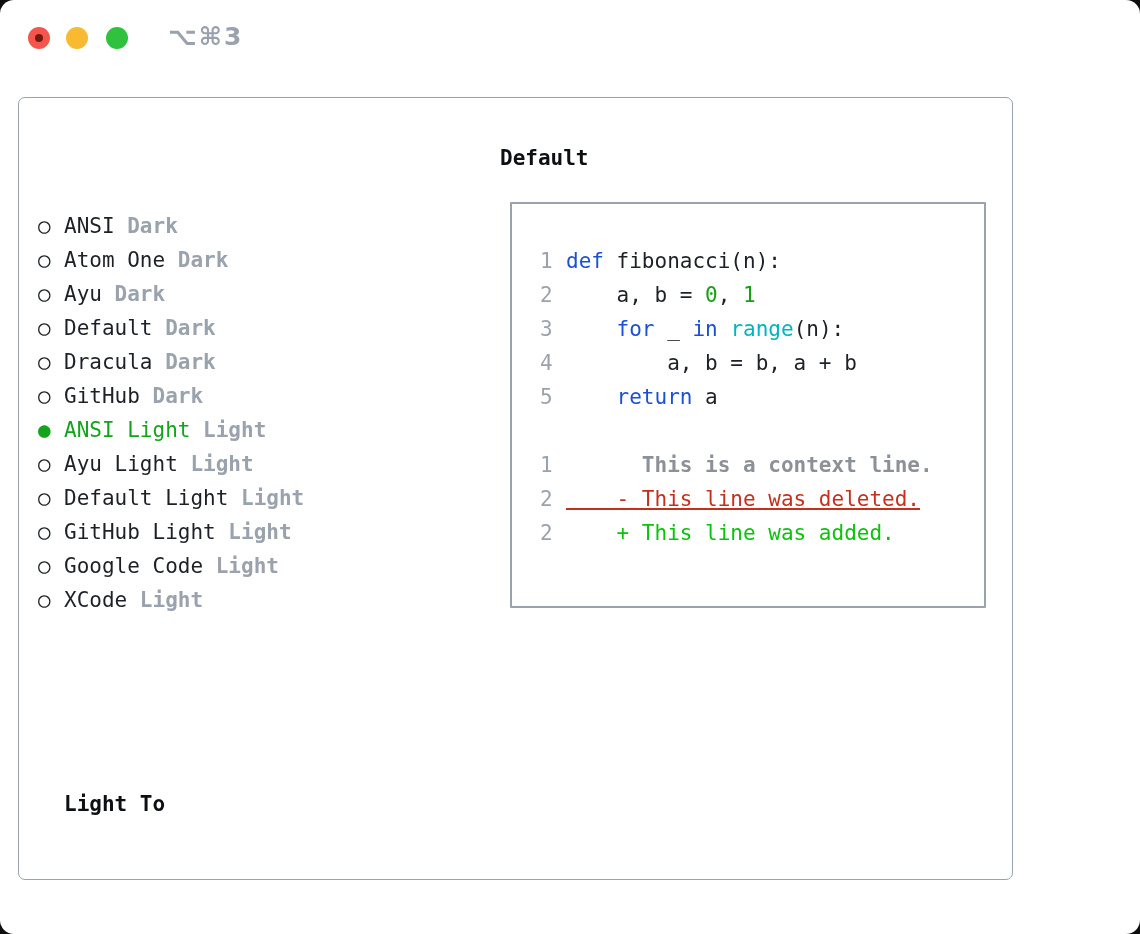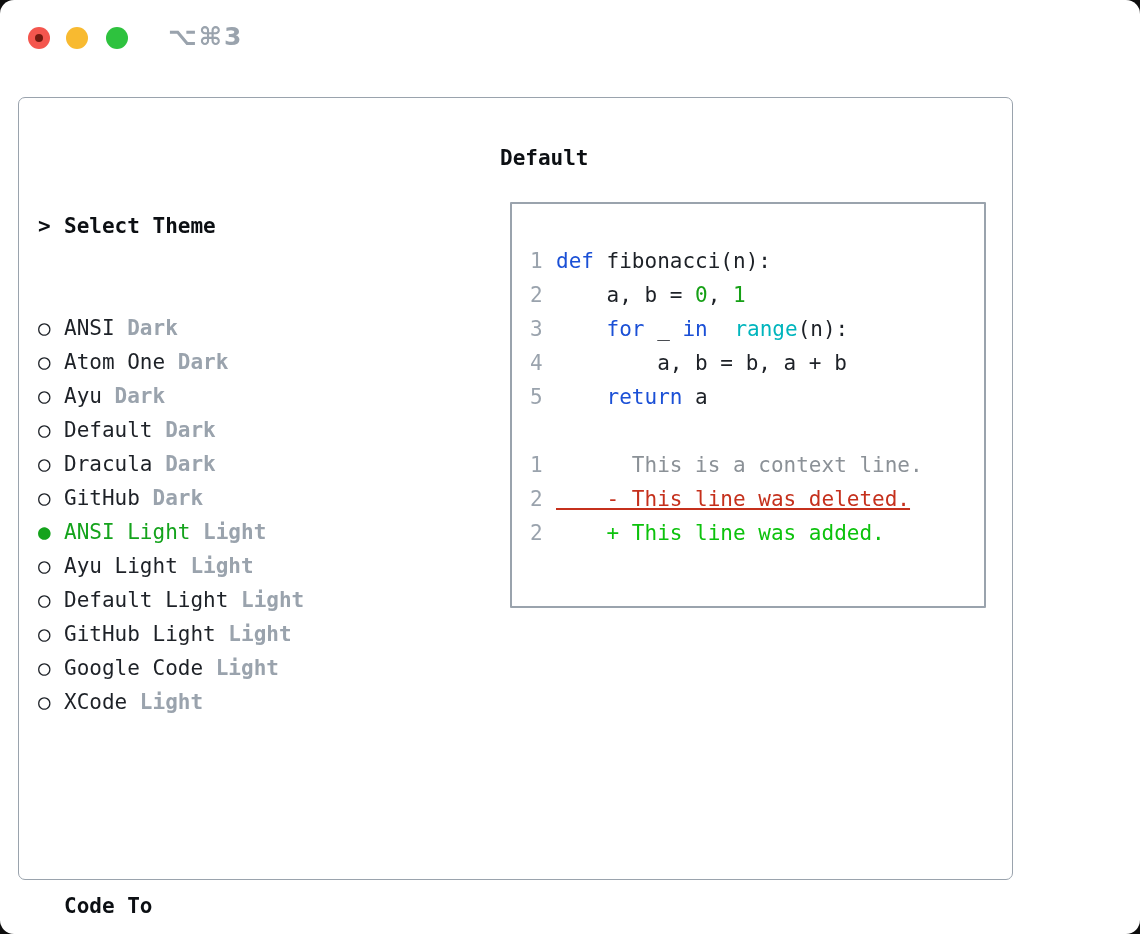--- a/index.html
+++ b/index.html
@@ -51,52 +51,51 @@
   .preview-title{
     position:absolute;left:500px;top:141px;
     font-size:21px;line-height:34px;font-weight:bold;color:var(--hdr);
   }
   .preview-box{
     position:absolute;left:510px;top:202px;width:476px;height:406px;
     border:2px solid var(--border);box-sizing:border-box;
     border-radius:1px;
   }
   .code{
-    position:absolute;left:18px;top:40px;right:0;
+    position:absolute;left:28px;top:40px;right:0;
     font-size:21px;line-height:34px;white-space:pre;
   }
   .cl{height:34px;}
   .ln{display:inline-block;width:26px;color:var(--muted);}
   .tk-fg{color:var(--fg);}
   .tk-kw{color:var(--kw);}
   .tk-num{color:var(--num);}
-  .tk-builtin{color:var(--builtin);margin-left:14px;}
-  .tk-ctx{color:var(--ctx);}
+  .tk-builtin{color:var(--builtin);}
+  .tk-ctx{color:var(--ctx);font-weight:bold;}
   .tk-del{color:var(--del);text-decoration:underline;}
   .tk-add{color:var(--add);}
 </style>
 </head>
 <body>
 
 <div class="window">
 
   <div class="titlebar">
     <div class="tl tl-close"></div>
     <div class="tl tl-min"></div>
     <div class="tl tl-zoom"></div>
     <div class="win-title">⌥⌘3</div>
   </div>
 
   <div class="panel"></div>
 
   <div class="left-col">
-    <div class="row hdr"><span class="marker">&gt;</span><span>Select Theme</span></div>
     <div id="theme-list"><div class="row"><span class="marker ">○</span><span>ANSI</span><span class="mut"> Dark</span></div><div class="row"><span class="marker ">○</span><span>Atom One</span><span class="mut"> Dark</span></div><div class="row"><span class="marker ">○</span><span>Ayu</span><span class="mut"> Dark</span></div><div class="row"><span class="marker ">○</span><span>Default</span><span class="mut"> Dark</span></div><div class="row"><span class="marker ">○</span><span>Dracula</span><span class="mut"> Dark</span></div><div class="row"><span class="marker ">○</span><span>GitHub</span><span class="mut"> Dark</span></div><div class="row"><span class="marker sel">●</span><span class="sel">ANSI Light</span><span class="mut"> Light</span></div><div class="row"><span class="marker ">○</span><span>Ayu Light</span><span class="mut"> Light</span></div><div class="row"><span class="marker ">○</span><span>Default Light</span><span class="mut"> Light</span></div><div class="row"><span class="marker ">○</span><span>GitHub Light</span><span class="mut"> Light</span></div><div class="row"><span class="marker ">○</span><span>Google Code</span><span class="mut"> Light</span></div><div class="row"><span class="marker ">○</span><span>XCode</span><span class="mut"> Light</span></div></div>
     <div class="row"> </div>
-    <div class="row hdr"><span class="indent"></span><span>Code To</span></div>
+    <div class="row hdr"><span class="indent"></span><span>Light To</span></div>
     
     
     
     
   </div>
 
   <div class="preview-title">Default</div>
 
   <div class="preview-box">
     <div class="code" id="code-area"><div class="cl"><span class="ln">1</span><span class="tk-kw">def</span><span class="tk-fg"> fibonacci(n):</span></div><div class="cl"><span class="ln">2</span><span class="tk-fg">    a, b = </span><span class="tk-num">0</span><span class="tk-fg">, </span><span class="tk-num">1</span></div><div class="cl"><span class="ln">3</span><span class="tk-fg">    </span><span class="tk-kw">for</span><span class="tk-fg"> _ </span><span class="tk-kw">in</span><span class="tk-fg"> </span><span class="tk-builtin">range</span><span class="tk-fg">(n):</span></div><div class="cl"><span class="ln">4</span><span class="tk-fg">        a, b = b, a + b</span></div><div class="cl"><span class="ln">5</span><span class="tk-fg">    </span><span class="tk-kw">return</span><span class="tk-fg"> a</span></div><div class="cl"></div><div class="cl"><span class="ln">1</span><span class="tk-ctx">      This is a context line.</span></div><div class="cl"><span class="ln">2</span><span class="tk-del">    - This line was deleted.</span></div><div class="cl"><span class="ln">2</span><span class="tk-add">    + This line was added.</span></div></div>

